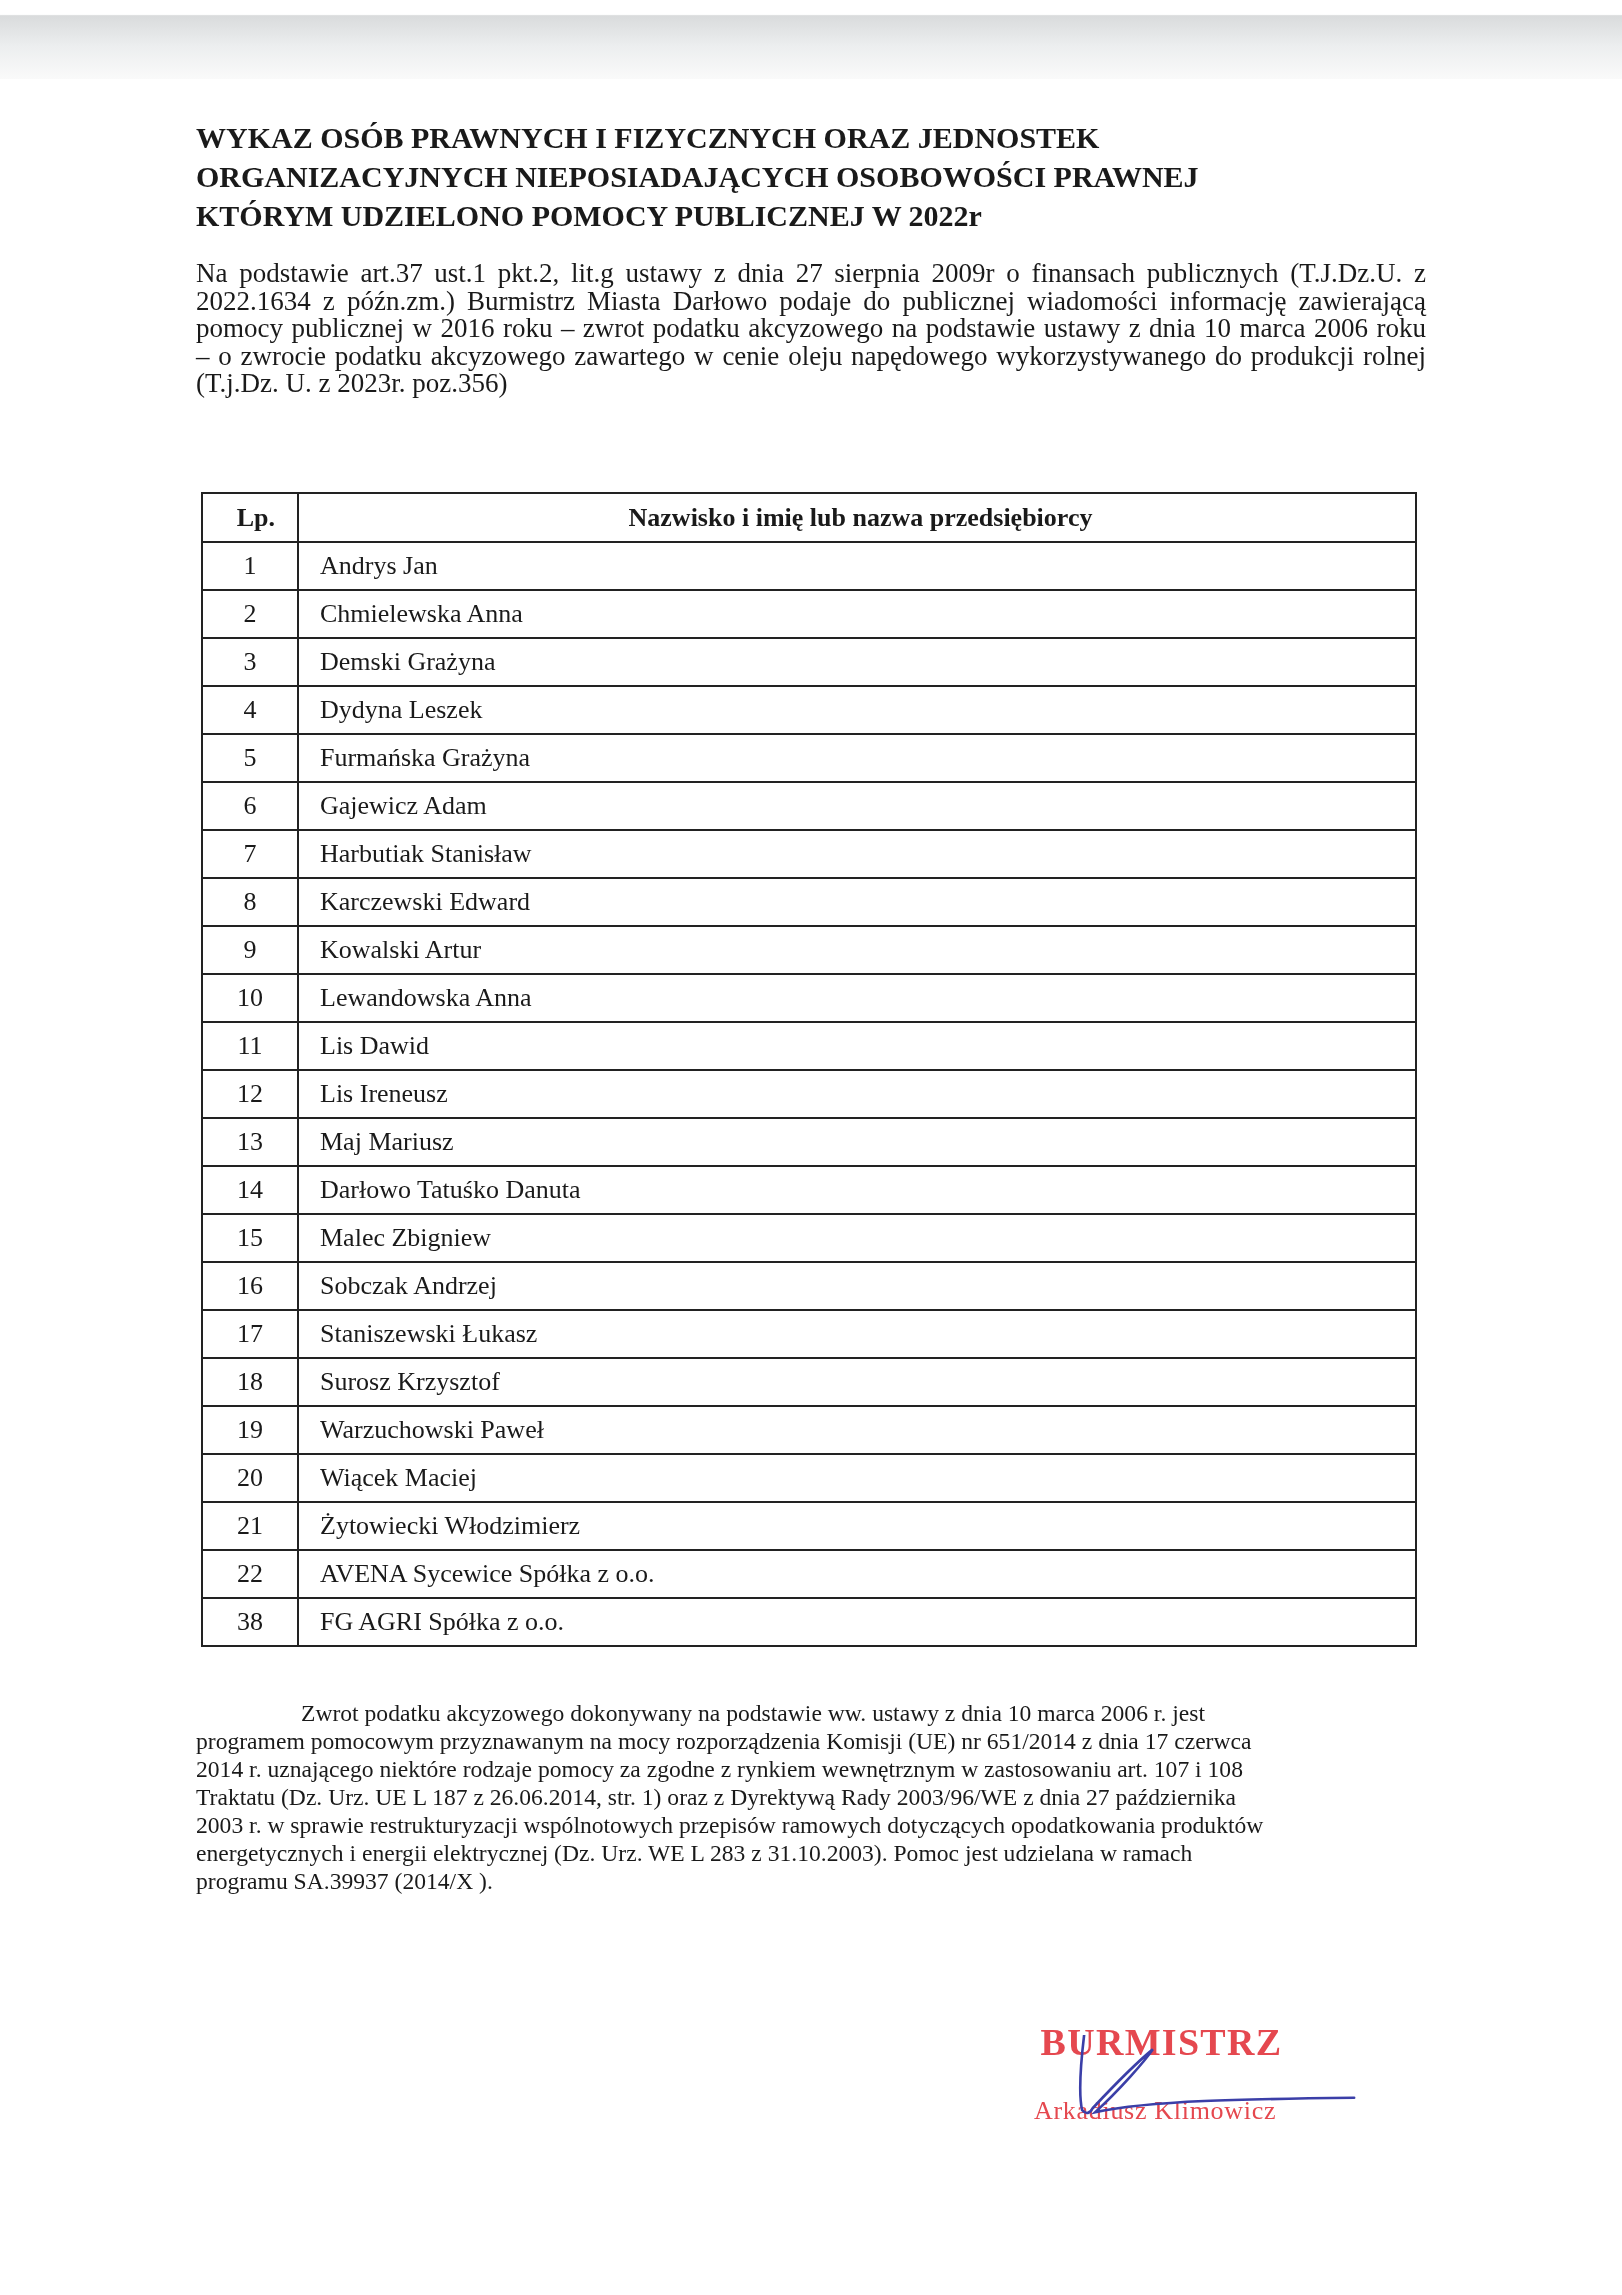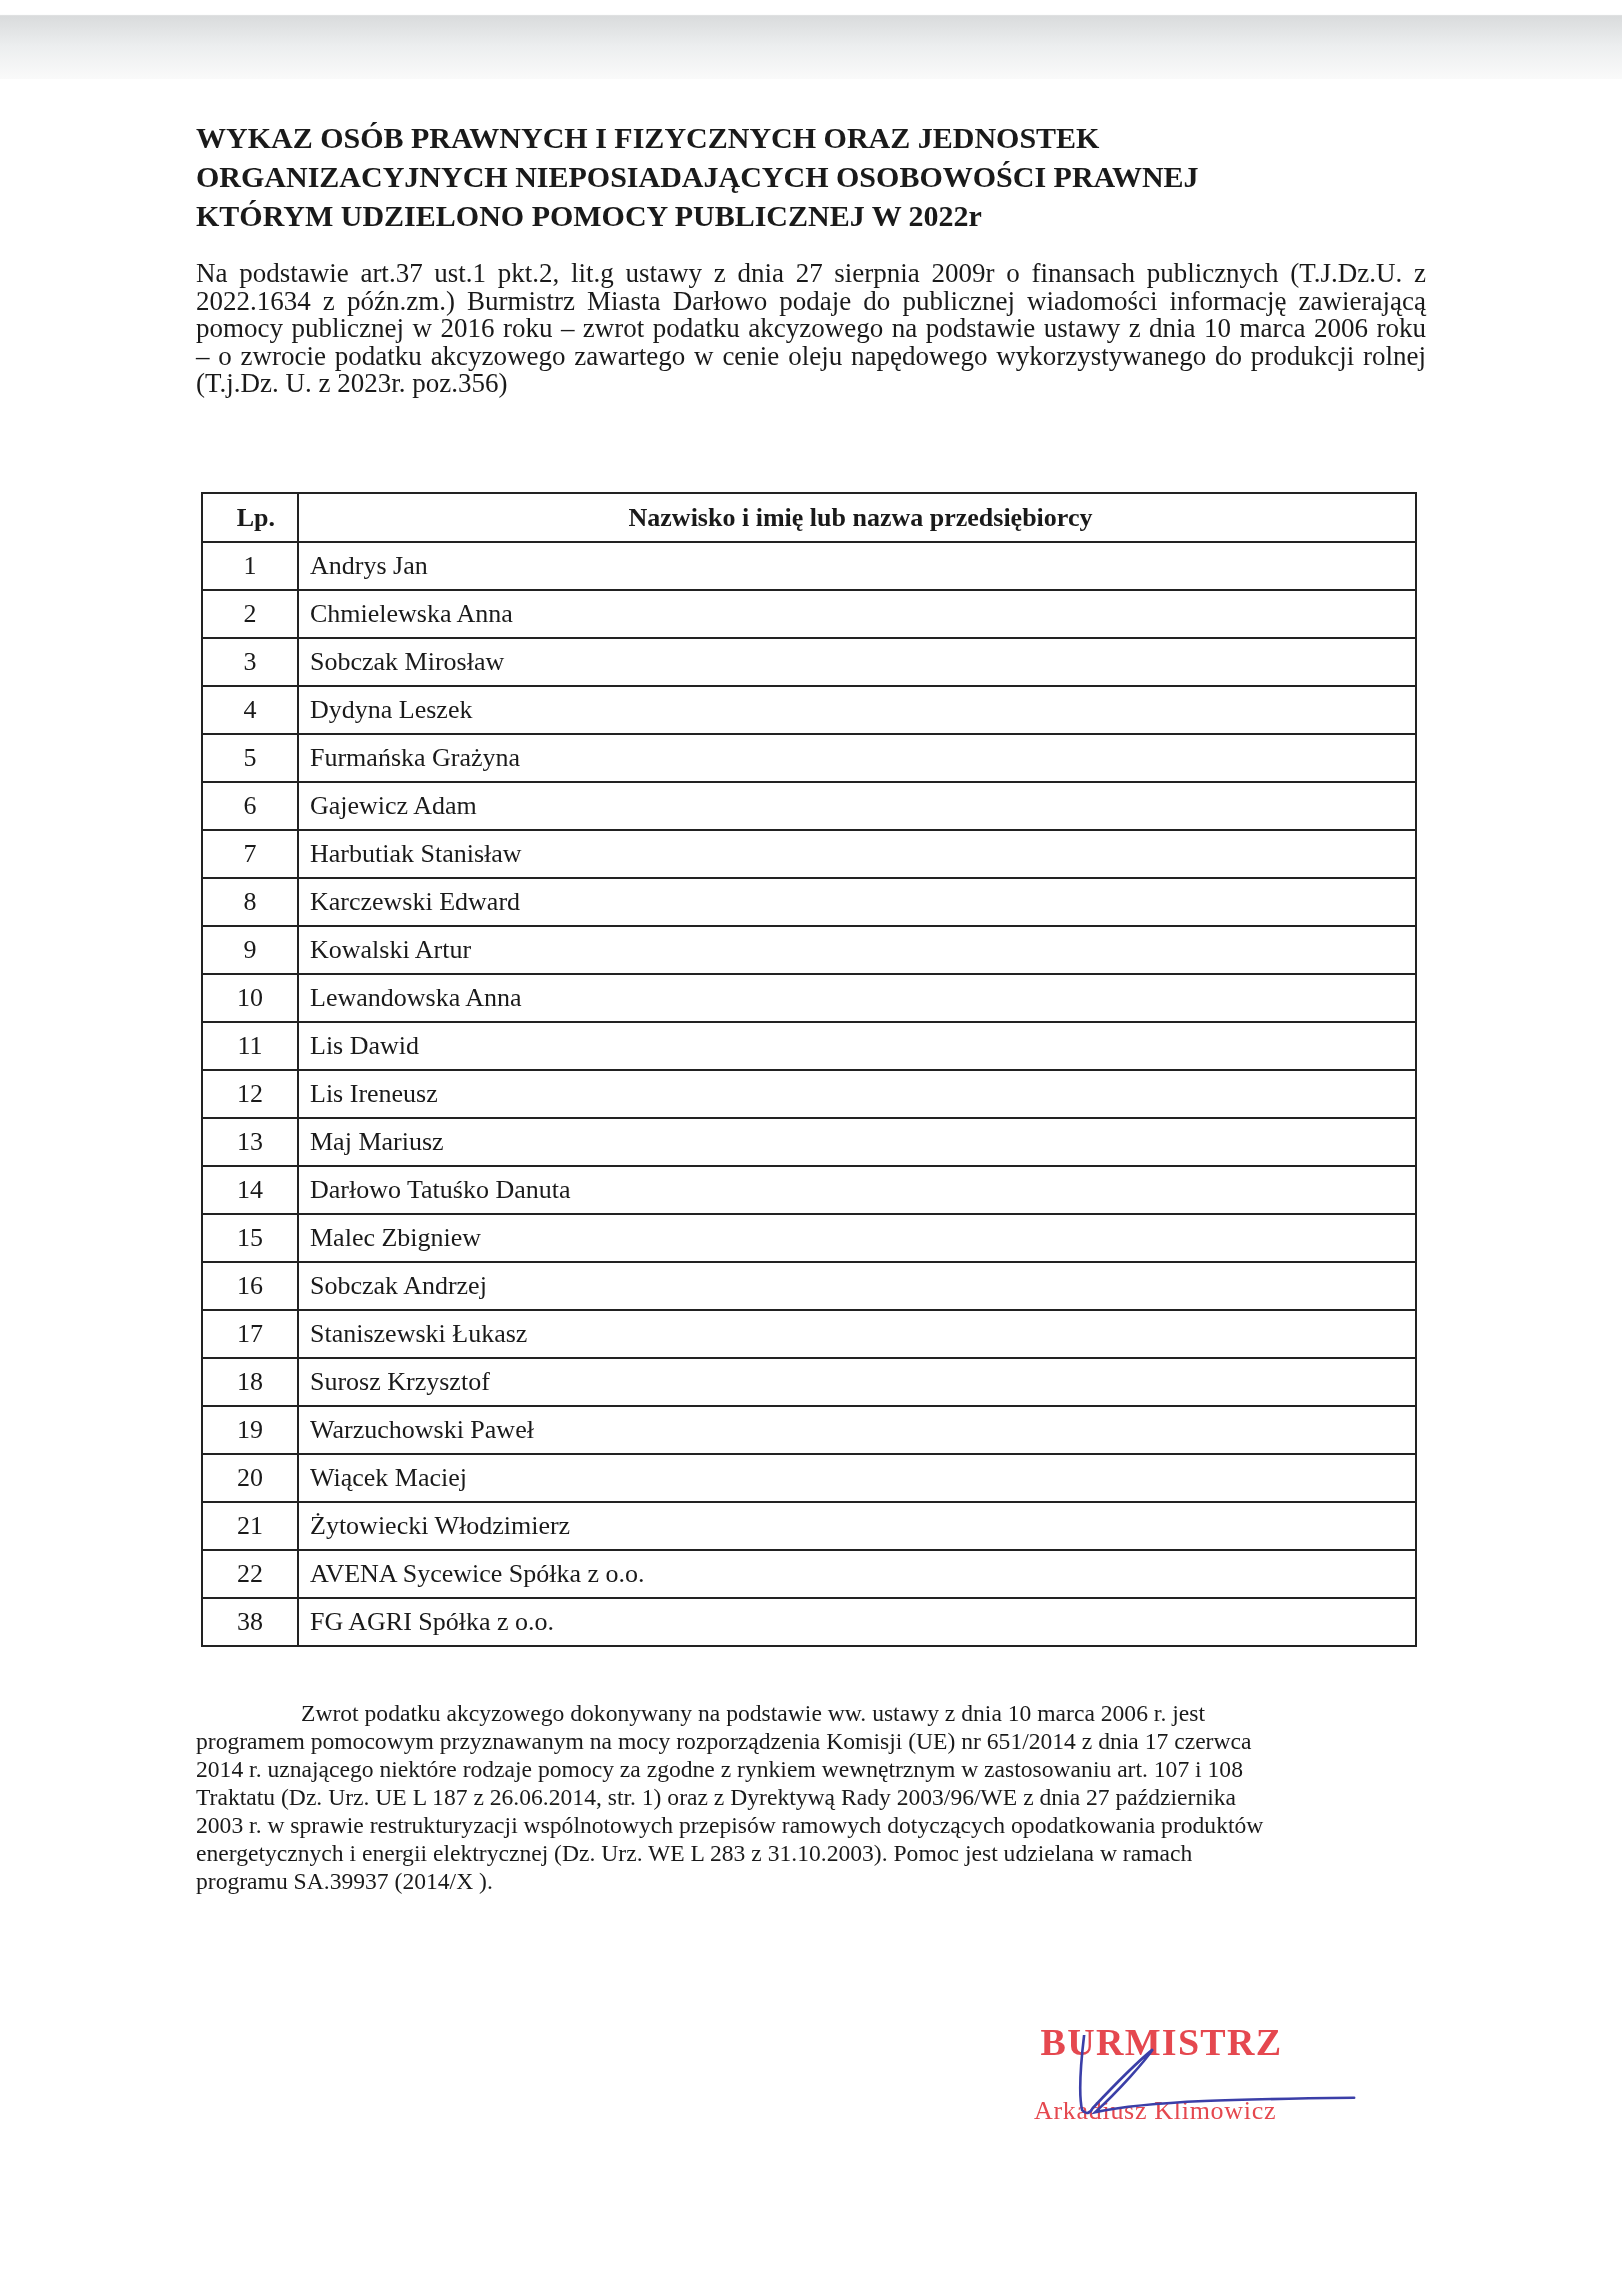--- a/index.html
+++ b/index.html
@@ -47,21 +47,21 @@
     vertical-align: middle;
   }
   table.list th {
     font-weight: bold;
     text-align: center;
     height: 47px;
   }
   table.list th.lp { padding-left: 11.8px; width: 82px; }
   table.list th.name { padding-left: 7px; }
   table.list td.num { text-align: center; width: 94px; }
-  table.list td.nm { padding-left: 11px; }
+  table.list td.nm { padding-left: 21px; }
   .footnote {
     position: absolute; left: 196px; top: 1683px; width: 1230px;
     font-size: 23.6px;
     line-height: 28px;
   }
   .footnote .ln { display: block; white-space: nowrap; }
   .footnote .indent { padding-left: 105px; margin-top: 16px; }
   .stamp {
     position: absolute; left: 1034px; top: 2015px; width: 366px; height: 131px;
   }
@@ -115,21 +115,21 @@
         <tr>
           <td class="num">1</td>
           <td class="nm">Andrys Jan</td>
         </tr>
         <tr>
           <td class="num">2</td>
           <td class="nm">Chmielewska Anna</td>
         </tr>
         <tr>
           <td class="num">3</td>
-          <td class="nm">Sobczak Mirosław</td>
+          <td class="nm">Demski Grażyna</td>
         </tr>
         <tr>
           <td class="num">4</td>
           <td class="nm">Dydyna Leszek</td>
         </tr>
         <tr>
           <td class="num">5</td>
           <td class="nm">Furmańska Grażyna</td>
         </tr>
         <tr>

